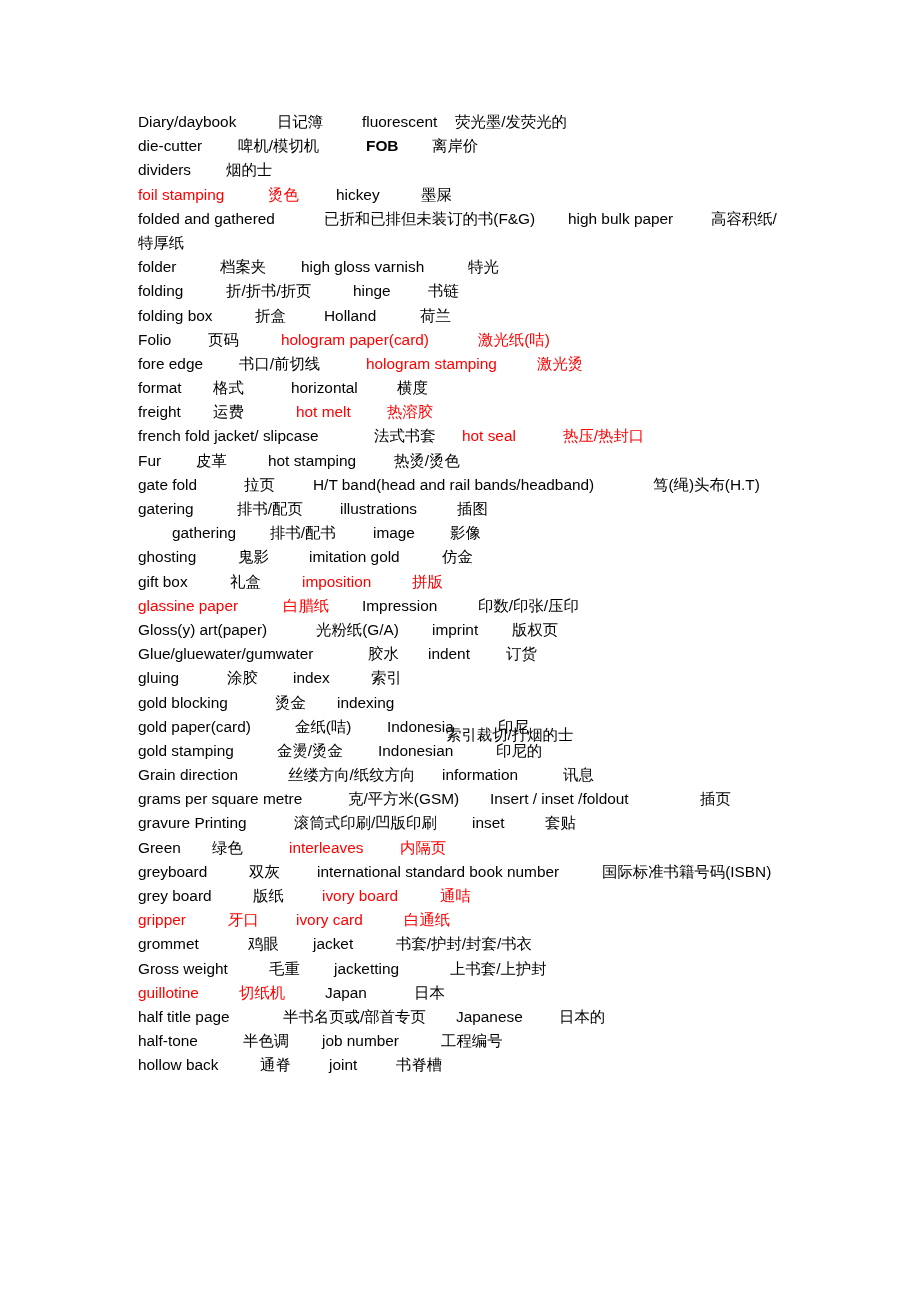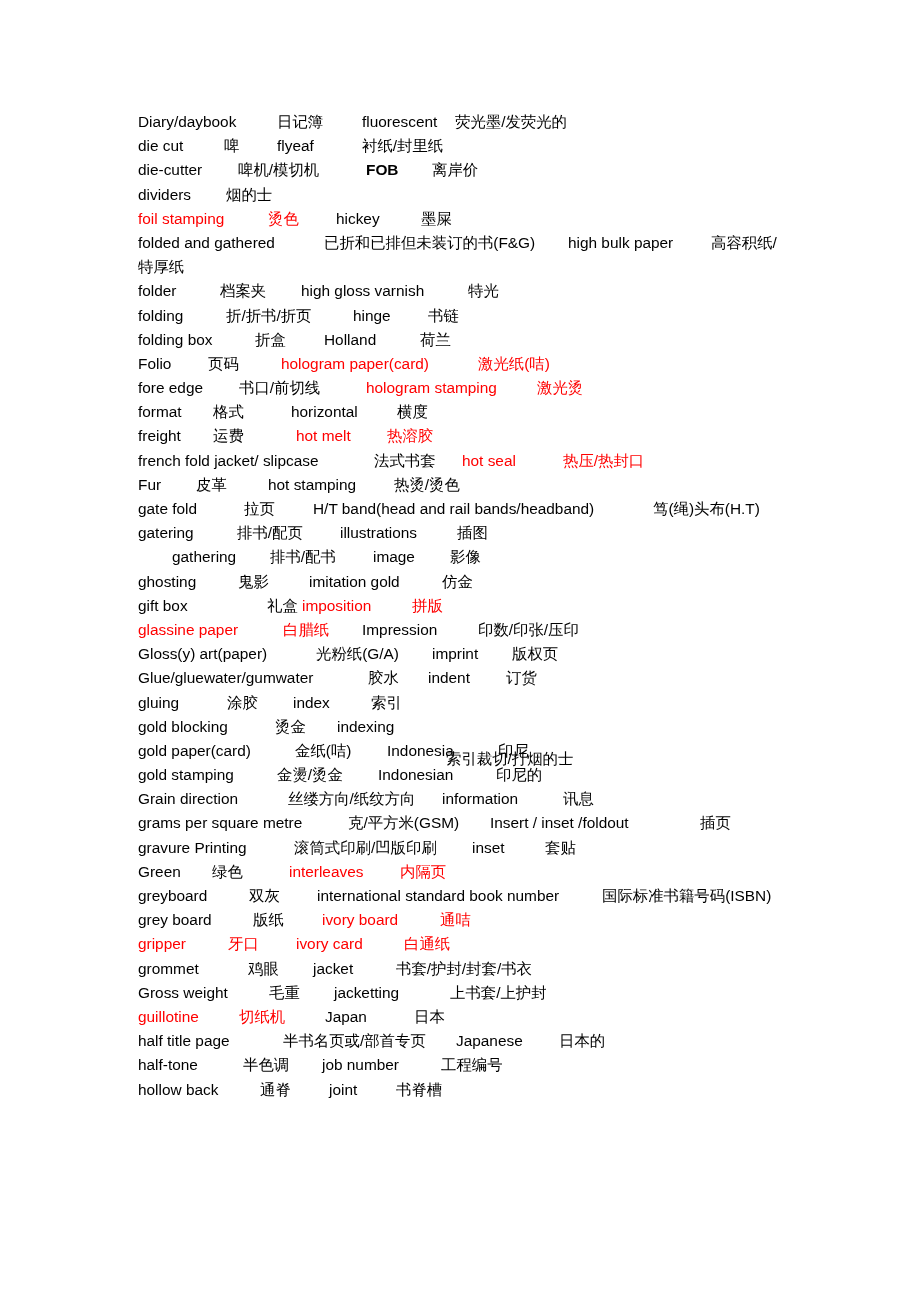--- a/index.html
+++ b/index.html
@@ -54,26 +54,20 @@
 
 <div id="page">
   <div class="doc-body" id="glossary-body">
       <div class="line">
         <span class="seg black" style="left: 138px;">Diary/daybook</span>
         <span class="seg black" style="left: 277px;">日记簿</span>
         <span class="seg black" style="left: 362px;">fluorescent</span>
         <span class="seg black" style="left: 455px;">荧光墨/发荧光的</span>
       </div>
       <div class="line">
-        <span class="seg black" style="left: 138px;">die cut</span>
-        <span class="seg black" style="left: 224px;">啤</span>
-        <span class="seg black" style="left: 277px;">flyeaf</span>
-        <span class="seg black" style="left: 362px;">衬纸/封里纸</span>
-      </div>
-      <div class="line">
         <span class="seg black" style="left: 138px;">die-cutter</span>
         <span class="seg black" style="left: 238px;">啤机/模切机</span>
         <span class="seg black" style="left: 366px; font-weight: bold;">FOB</span>
         <span class="seg black" style="left: 432px;">离岸价</span>
       </div>
       <div class="line">
         <span class="seg black" style="left: 138px;">dividers</span>
         <span class="seg black" style="left: 226px;">烟的士</span>
       </div>
       <div class="line">
@@ -164,21 +158,21 @@
         <span class="seg black" style="left: 450px;">影像</span>
       </div>
       <div class="line">
         <span class="seg black" style="left: 138px;">ghosting</span>
         <span class="seg black" style="left: 238px;">鬼影</span>
         <span class="seg black" style="left: 309px;">imitation gold</span>
         <span class="seg black" style="left: 442px;">仿金</span>
       </div>
       <div class="line">
         <span class="seg black" style="left: 138px;">gift box</span>
-        <span class="seg black" style="left: 230px; margin-left: 37px;">礼盒</span>
+        <span class="seg black" style="left: 230px;">礼盒</span>
         <span class="seg red" style="left: 302px;">imposition</span>
         <span class="seg red" style="left: 412px;">拼版</span>
       </div>
       <div class="line">
         <span class="seg red" style="left: 138px;">glassine paper</span>
         <span class="seg red" style="left: 283px;">白腊纸</span>
         <span class="seg black" style="left: 362px;">Impression</span>
         <span class="seg black" style="left: 478px;">印数/印张/压印</span>
       </div>
       <div class="line">

